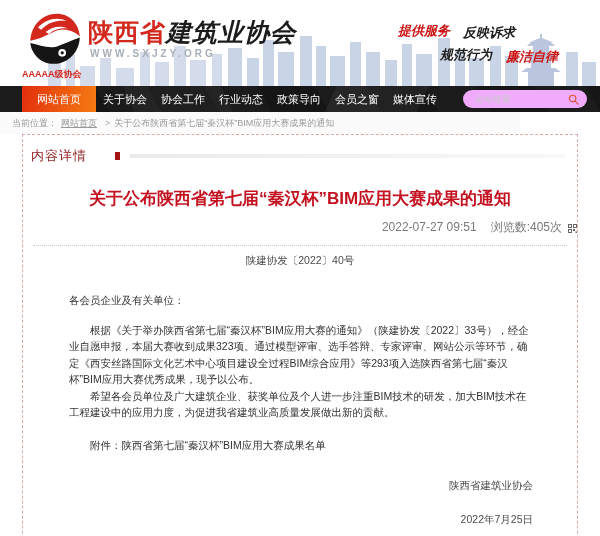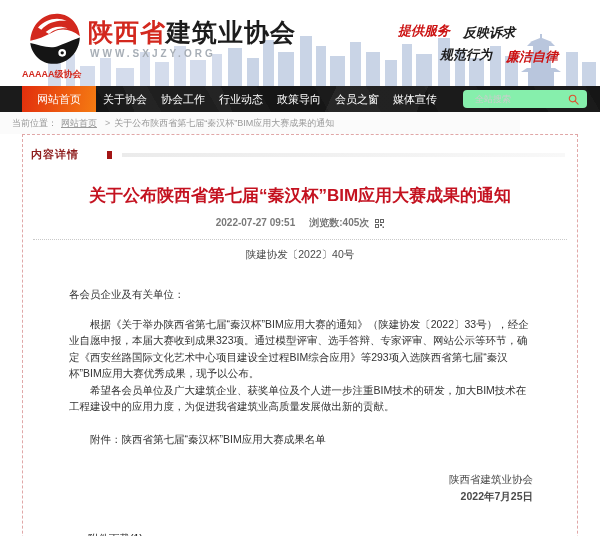--- a/index.html
+++ b/index.html
@@ -6,21 +6,21 @@
   html,body { width:600px; height:536px; overflow:hidden; background:#fff;
     font-family:"Liberation Sans","DejaVu Sans",sans-serif; }
 
   
   .header { position:relative; width:600px; height:86px; background:#fff; overflow:hidden; }
   .skyline { position:absolute; left:0; bottom:0; width:600px; height:58px; }
   .logo-link { position:absolute; left:0; top:0; width:320px; height:86px; cursor:pointer; }
   .logo-emblem { position:absolute; left:27px; top:11px; width:55px; height:55px; }
   .org-name { position:absolute; left:88px; top:16px; font-size:25px; font-weight:bold; letter-spacing:1px; white-space:nowrap; }
   .org-name .red { color:#d3281e; }
-  .org-name .dark { color:#1c1c1c; }
+  .org-name .dark { color:#1c1c1c;font-style:italic; }
   .website { position:absolute; left:90px; top:48px; font-size:10px; font-weight:bold;
     color:#a7aeb6; letter-spacing:3px; }
   .assoc-badge { position:absolute; left:22px; top:68px; font-size:9px; font-weight:bold; color:#d3281e; }
   .slogan { position:absolute; font-size:13px; font-weight:bold; font-style:italic;
     font-family:"DejaVu Serif","Liberation Serif",serif; white-space:nowrap; }
   .slogan.s1 { left:398px; top:22px; color:#cc1212; }
   .slogan.s2 { left:463px; top:24px; color:#1d1d1d; }
   .slogan.s3 { left:440px; top:46px; color:#1d1d1d; }
   .slogan.s4 { left:506px; top:48px; color:#cc1212; }
 
@@ -28,54 +28,54 @@
   .nav { position:relative; width:600px; height:26px; background:#161616; display:flex; align-items:center; }
   .nav::before { content:""; position:absolute; inset:0;
     background:
       linear-gradient(115deg, transparent 55%, rgba(255,255,255,0.05) 55%, rgba(255,255,255,0.05) 70%, transparent 70%),
       linear-gradient(245deg, transparent 62%, rgba(255,255,255,0.04) 62%, rgba(255,255,255,0.04) 78%, transparent 78%),
       repeating-linear-gradient(60deg, rgba(255,255,255,0.025) 0 45px, transparent 45px 95px);
     pointer-events:none; }
   .nav-items { display:flex; margin-left:22px; height:26px; position:relative; }
   .nav-item { color:#fff; font-size:11px; line-height:26px; padding:0 7px; cursor:pointer; white-space:nowrap; }
   .nav-item.active { background:linear-gradient(100deg,#e22f0d,#f57b12); padding:0 15px; }
-  .search-pill { position:absolute; right:13px; top:4px; width:124px; height:18px; background:#86efac;
-    border-radius:4px; display:flex; align-items:center; padding:0 8px 0 12px; }
+  .search-pill { position:absolute; right:13px; top:4px; width:124px; height:18px; background:#f0abfc;
+    border-radius:9px; display:flex; align-items:center; padding:0 8px 0 12px; }
   .search-input { flex:1; border:none; outline:none; background:transparent; font-size:9px; color:#666; width:80px; }
   .search-input::placeholder { color:#ccc; }
   .search-icon { width:11px; height:11px; flex:none; cursor:pointer; }
 
   
   .breadcrumb { width:520px; height:22px; background:#fbfbfb; display:flex; align-items:center;
     padding-left:12px; font-size:9px; color:#999; white-space:nowrap; }
   .breadcrumb a { color:#999; text-decoration:underline; cursor:pointer; margin:0 4px; }
   .breadcrumb .sep { margin:0 4px; color:#aaa; }
 
   
   .content-box { position:relative; margin-left:22px; width:556px; min-height:480px;
     border:1px dashed #e0a7a7; background:#fff; }
   .section-header { display:flex; align-items:center; padding:12px 8px 0 8px; }
-  .section-title { font-size:11px; font-weight:bold; color:#8e1d1d; letter-spacing:1px; }
+  .section-title { font-size:13px; font-weight:normal; color:#8e1d1d; letter-spacing:1px; }
   .section-square { width:5px; height:8px; background:#a31515; margin-left:28px; flex:none; }
   .section-line { flex:1; height:4px; margin:0 4px 0 10px;
     background:linear-gradient(to right,#ebebeb,#f8f8f8); }
 
   .article-title { margin-top:22px; text-align:center; font-size:17px; font-weight:bold; color:#c41220; }
-  .article-meta { margin-top:9px; text-align:center; font-size:10px; color:#7a7a7a;font-weight:bold; }
+  .article-meta { margin-top:9px; text-align:right; font-size:12px; color:#7a7a7a; }
   .article-meta .gap { display:inline-block; width:14px; }
   .qr-icon { display:inline-block; vertical-align:-2px; margin-left:6px; cursor:pointer; }
   .dotted-sep { margin:9px 10px 0 10px; border-top:1px dotted #c9c9c9; }
   .doc-number { margin-top:8px; text-align:center; font-size:10.5px; color:#4a4a4a; }
 
   .article-body { margin:24px 44px 0 46px; font-size:10.5px; color:#333; line-height:16.5px; }
   .para-indent { text-indent:2em; }
   .p1 { margin-top:13px; }
   .attach-note { margin-top:16px; }
   .sig-org { margin-top:24px; text-align:right; color:#4a4a4a; }
-  .sig-date { margin-top:0; text-align:right; color:#4a4a4a;font-weight:bold; }
+  .sig-date { margin-top:17px; text-align:right; color:#4a4a4a; }
 
   .download-section { margin:26px 0 0 19px; }
   .download-heading { font-size:10.5px; color:#222; }
 </style>
 </head>
 <body>
 
 <div class="header">
   <svg class="skyline" viewBox="0 0 600 58" aria-hidden="true">
     <g fill="#d4dcec">

